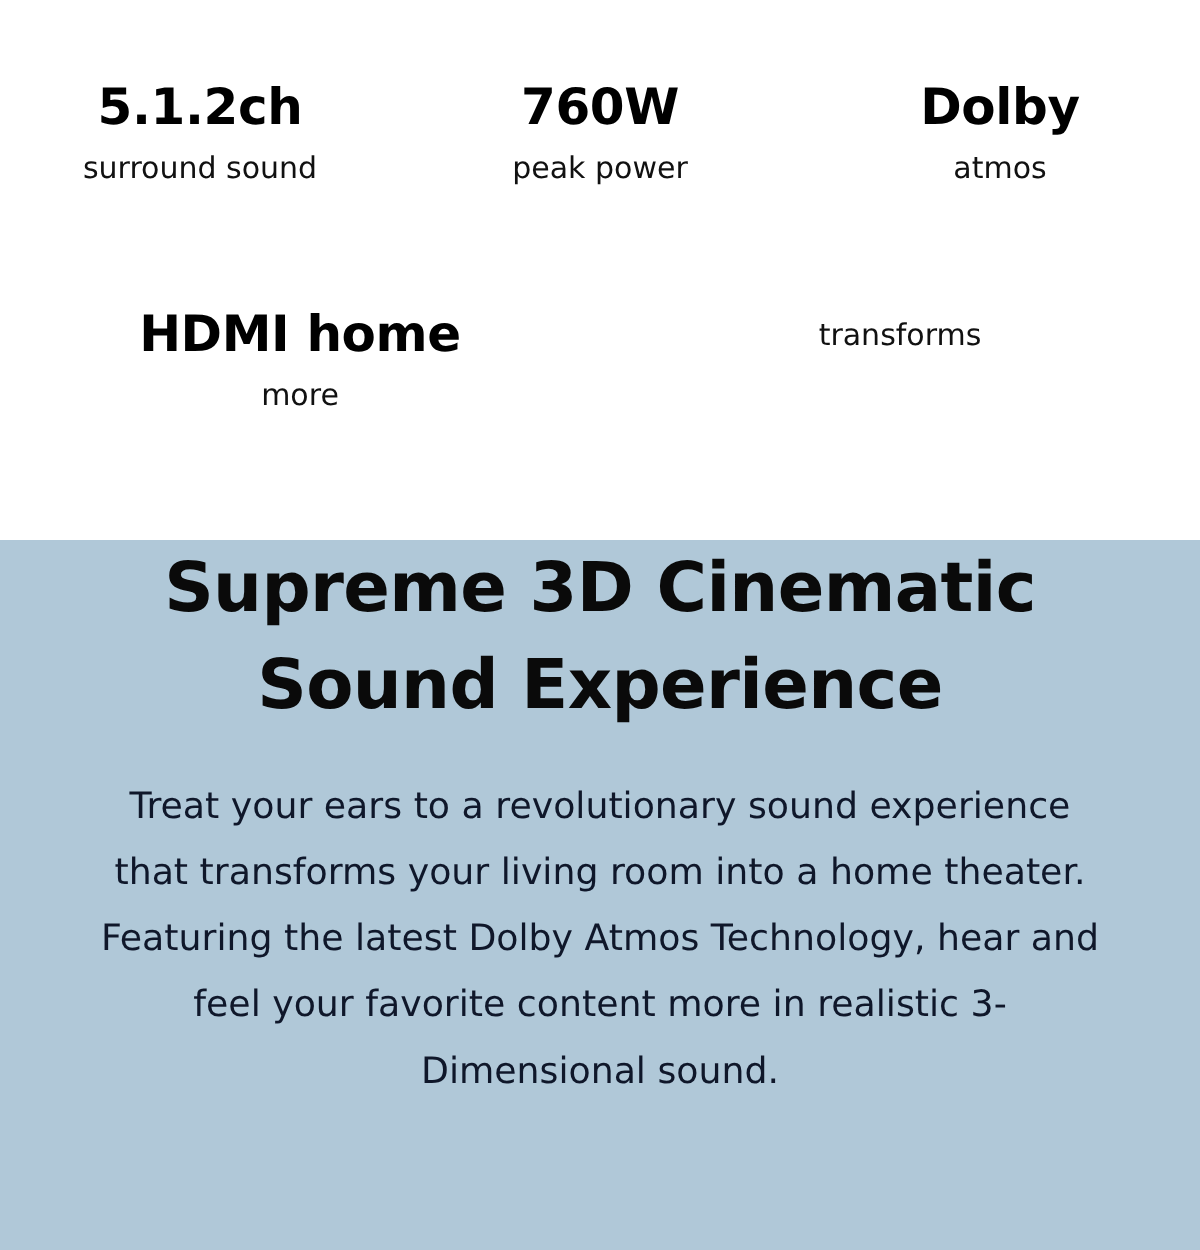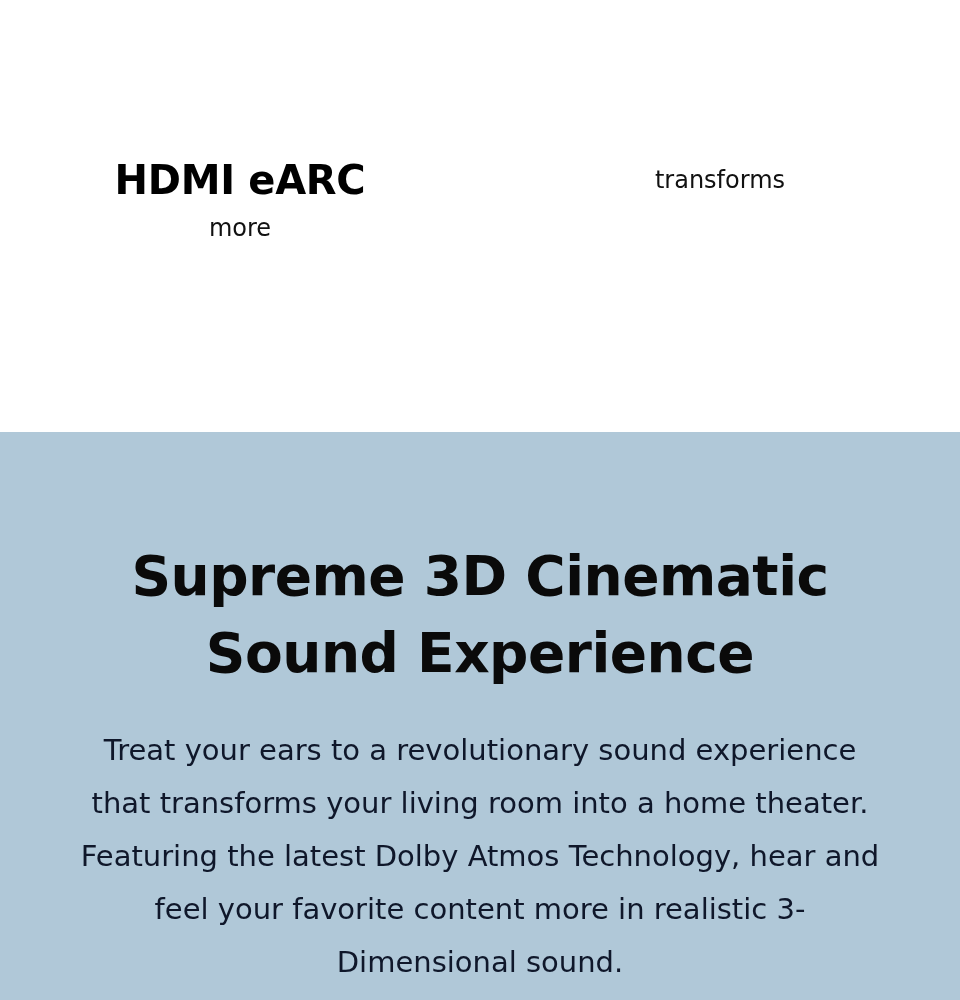--- a/index.html
+++ b/index.html
@@ -64,21 +64,20 @@
     color: #111111;
     margin-top: 8px;
     white-space: nowrap;
   }
 
   
   .hero-section {
     flex: 1 1 auto;
     background: #b0c8d8;
     box-sizing: border-box;
-    padding-top: 106px;
     text-align: center;
   }
 
   .hero-heading {
     font-family: "DejaVu Sans", sans-serif;
     font-weight: bold;
     font-size: 55px;
     line-height: 77px;
     color: #0a0a0a;
     letter-spacing: -0.5px;
@@ -96,24 +95,38 @@
     width: 800px;
   }
 </style>
 </head>
 <body>
 
 <div id="page">
 
   <section class="spec-section">
 
+    <div class="spec-row row-1">
+      <div class="spec-cell">
+        <div class="spec-value">5.1.2ch</div>
+        <div class="spec-label">surround sound</div>
+      </div>
+      <div class="spec-cell">
+        <div class="spec-value">760W</div>
+        <div class="spec-label">peak power</div>
+      </div>
+      <div class="spec-cell">
+        <div class="spec-value">Dolby</div>
+        <div class="spec-label">atmos</div>
+      </div>
+    </div>
 
     <div class="spec-row row-2">
       <div class="spec-cell">
-        <div class="spec-value">HDMI eARC</div>
+        <div class="spec-value">HDMI home</div>
         <div class="spec-label">more</div>
       </div>
       <div class="spec-cell">
         <div class="spec-label">transforms</div>
       </div>
     </div>
 
   </section>
 
   <section class="hero-section">

